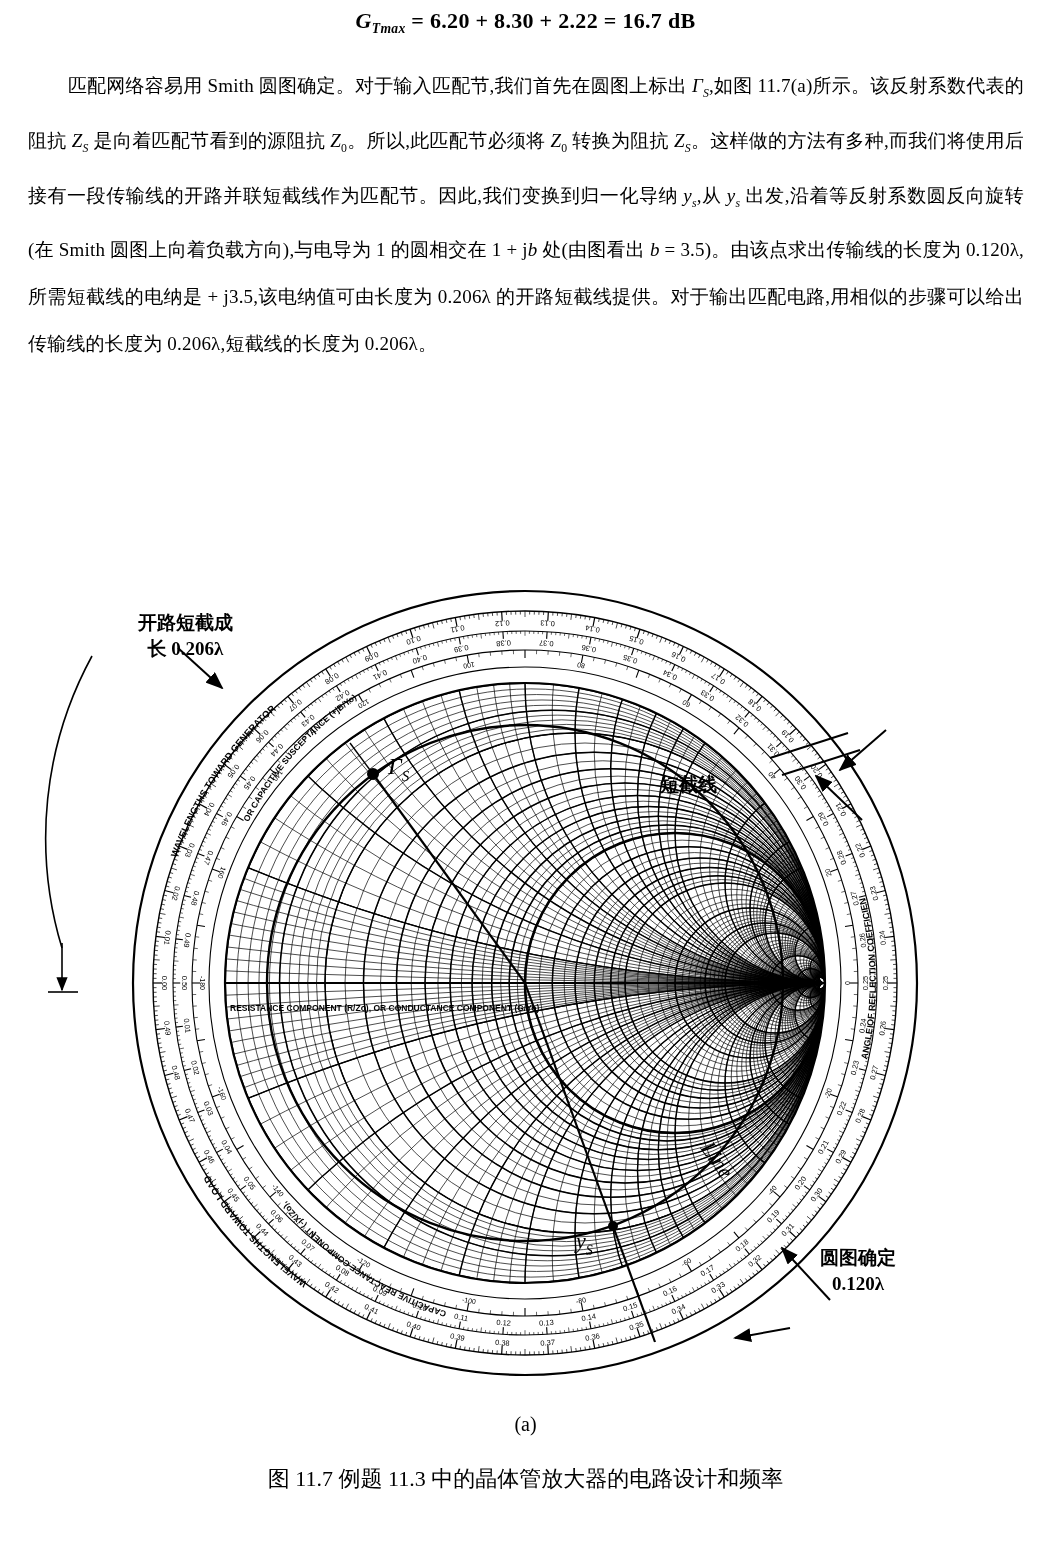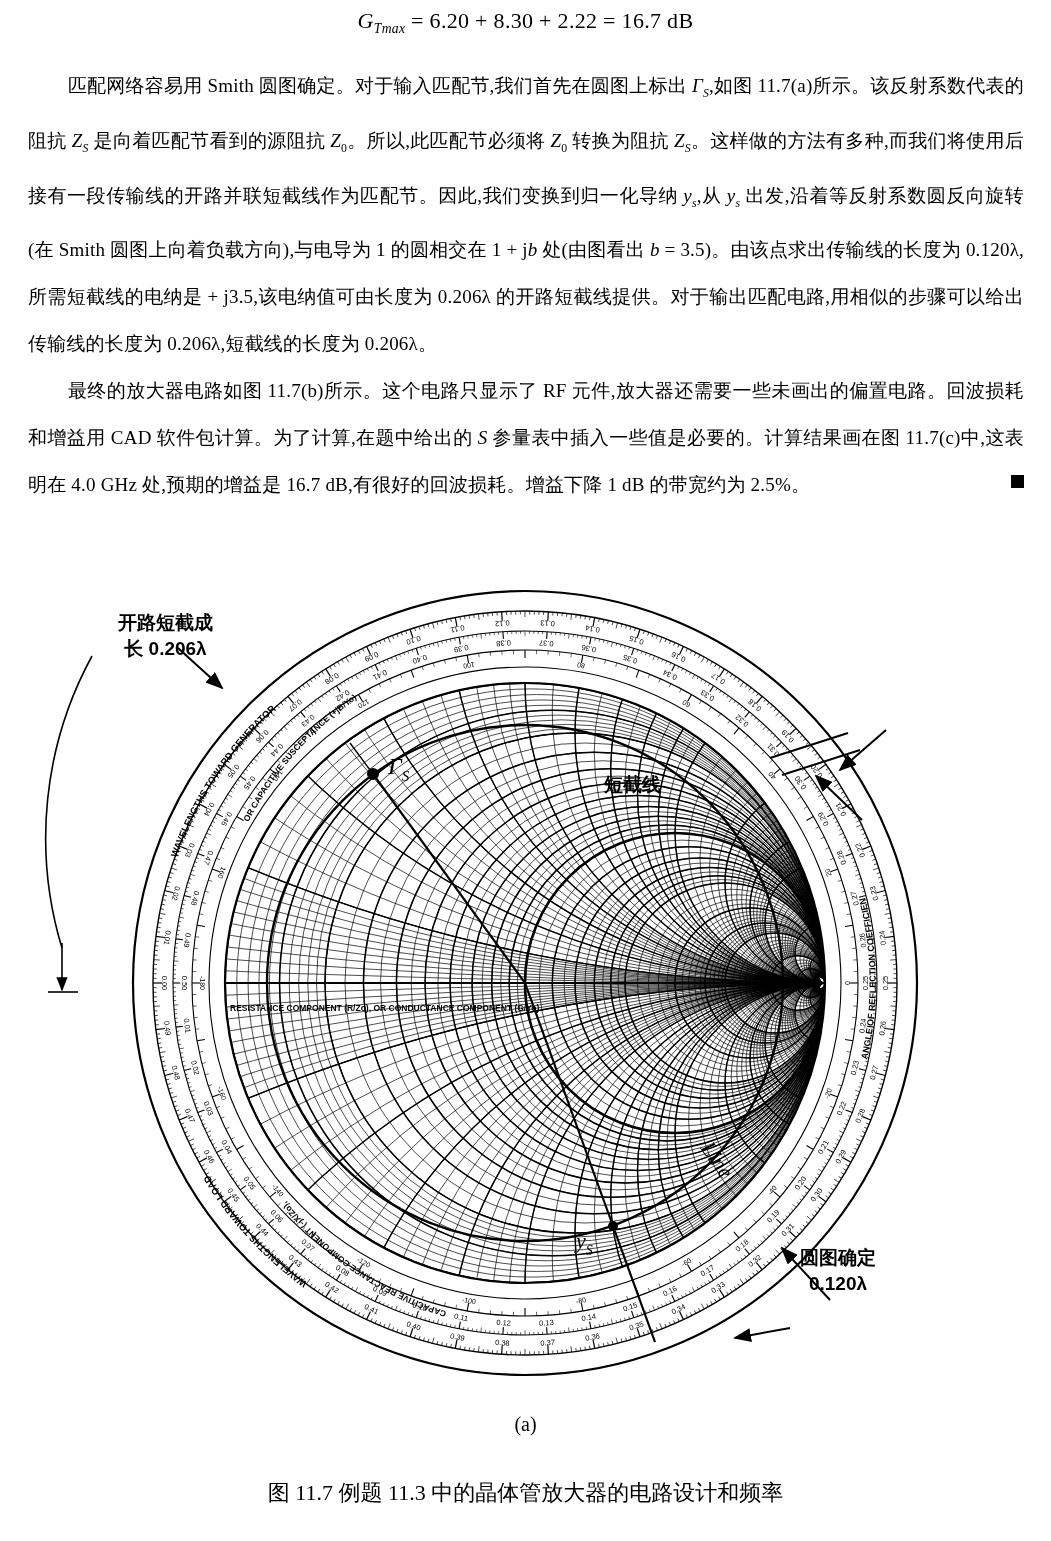--- a/index.html
+++ b/index.html
@@ -19,20 +19,21 @@
 
   
   #equation {
     position: absolute;
     top: 8px;
     left: 0;
     width: 1051px;
     text-align: center;
     font-size: 22px;
     letter-spacing: 0.3px;
+    font-weight: bold;
   }
   #equation .var { font-style: italic; }
   #equation sub { font-size: 0.62em; font-style: normal; }
 
   
   #bodytext {
     position: absolute;
     top: 62px;
     left: 28px;
     width: 996px;
@@ -58,60 +59,57 @@
     position: absolute;
     top: 548px;
     left: 0;
     width: 1051px;
     height: 860px;
   }
   #smithsvg { position: absolute; top: 0; left: 0; }
 
   .anno {
     position: absolute;
-    font-family: Liberation Sans, sans-serif;
+    font-family: Liberation Serif, serif;
     font-weight: bold;
     font-size: 19px;
     line-height: 26px;
     white-space: nowrap;
+    margin-left: 20px;
   }
   #anno-open { top: 62px; left: 118px; text-align: center; }
-  #anno-stub { top: 224px; left: 604px; }
+  #anno-stub { top: 224px; left: 640px; }
   #anno-series { top: 697px; left: 800px; text-align: center; }
 
   
   #subcap {
     position: absolute;
     top: 1413px; left: 0; width: 1051px;
     text-align: center;
     font-size: 20px;
   }
   #caption {
     position: absolute;
     top: 1461px; left: 0; width: 1051px;
     text-align: center;
     font-size: 22px;
     line-height: 36px;
     font-family: "Liberation Serif", serif;
-    margin-top: 14px;
   }
 </style>
 </head>
 <body>
 
 <div id="equation">
   <span class="var">G</span><sub class="var">Tmax</sub><span> = 6.20 + 8.30 + 2.22 = 16.7 dB</span>
 </div>
 
 <div id="bodytext">
   <p>
     <span>匹配网络容易用 Smith 圆图确定。对于输入匹配节,我们首先在圆图上标出 </span><span class="it">Γ</span><sub class="it">S</sub><span>,如图 11.7(a)所示。该反射系数代表的阻抗 </span><span class="it">Z</span><sub class="it">S</sub><span> 是向着匹配节看到的源阻抗 </span><span class="it">Z</span><sub>0</sub><span>。所以,此匹配节必须将 </span><span class="it">Z</span><sub>0</sub><span> 转换为阻抗 </span><span class="it">Z</span><sub class="it">S</sub><span>。这样做的方法有多种,而我们将使用后接有一段传输线的开路并联短截线作为匹配节。因此,我们变换到归一化导纳 </span><span class="it">y</span><sub class="it">s</sub><span>,从 </span><span class="it">y</span><sub class="it">s</sub><span> 出发,沿着等反射系数圆反向旋转(在 Smith 圆图上向着负载方向),与电导为 1 的圆相交在 1 + j</span><span class="it">b</span><span> 处(由图看出 </span><span class="it">b</span><span> = 3.5)。由该点求出传输线的长度为 0.120λ,所需短截线的电纳是 + j3.5,该电纳值可由长度为 0.206λ 的开路短截线提供。对于输出匹配电路,用相似的步骤可以给出传输线的长度为 0.206λ,短截线的长度为 0.206λ。</span>
-  </p>
-  <p>
-    <span>最终的放大器电路如图 11.7(b)所示。这个电路只显示了 RF 元件,放大器还需要一些未画出的偏置电路。回波损耗和增益用 CAD 软件包计算。为了计算,在题中给出的 </span><span class="it">S</span><span> 参量表中插入一些值是必要的。计算结果画在图 11.7(c)中,这表明在 4.0 GHz 处,预期的增益是 16.7 dB,有很好的回波损耗。增益下降 1 dB 的带宽约为 2.5%。</span><span class="endmark"></span>
   </p>
 </div>
 
 <div id="figure">
 
   <svg id="smithsvg" width="1051" height="860" viewBox="0 0 1051 860">
     <defs>
 
       <clipPath id="unitclip">
           <circle cx="525" cy="435" r="300"></circle>

